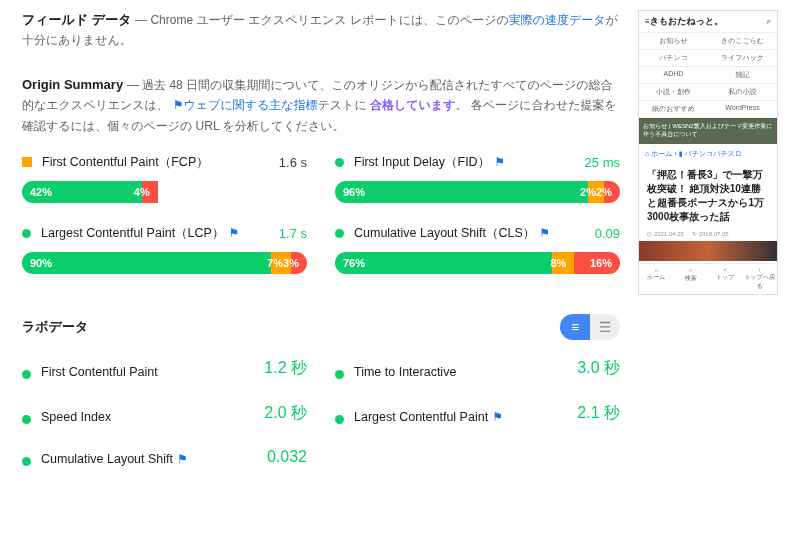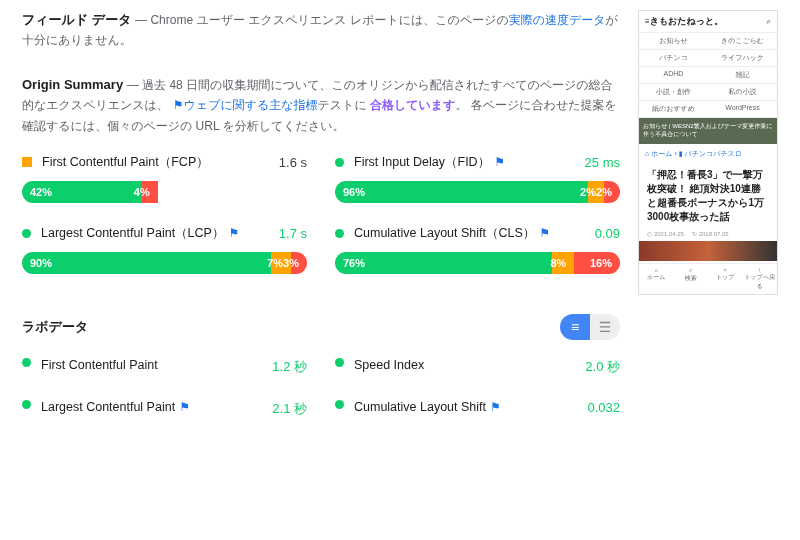--- a/index.html
+++ b/index.html
@@ -30,23 +30,23 @@
 .seg.g{background:#0cce6b}
 .seg.o{background:#ffa400;justify-content:flex-end}
 .seg.r{background:#ff4e42;justify-content:flex-end}
 .lab-head{display:flex;align-items:center;margin:36px 0 18px}
 .lab-title{font-weight:700;font-size:13px;flex:1}
 .toggle{display:flex}
 .tog-btn{width:30px;height:26px;display:flex;align-items:center;justify-content:center;font-size:14px}
 .tog-a{background:#4285f4;color:#fff;border-radius:14px 0 0 14px}
 .tog-b{background:#eee;color:#888;border-radius:0 14px 14px 0}
 .lab-grid{display:grid;grid-template-columns:1fr 1fr;gap:24px 28px}
-.lab-row{display:flex;align-items:flex-start}
+.lab-row{display:flex;align-items:flex-end}
 .lab-name{flex:1;font-size:12.5px}
-.lab-val{font-size:13px}
+.lab-val{font-size:16px}
 .preview{border:1px solid #ddd;font-size:8px}
 .pv-top{display:flex;align-items:center;padding:4px 6px;border-bottom:1px solid #eee}
 .pv-top .t{flex:1;text-align:left;font-weight:700;font-size:9px}
 .pv-nav{display:grid;grid-template-columns:1fr 1fr;text-align:center}
 .pv-nav span{padding:3px 0;border-bottom:1px solid #eee;color:#666;font-size:7px}
 .pv-bn{background:#5a6a52;color:#fff;padding:5px 4px;font-size:6px;line-height:1.3}
 .pv-bc{padding:5px 6px;color:#1a73e8;font-size:7px}
 .pv-art{padding:4px 8px;font-size:10px;font-weight:700;line-height:1.4}
 .pv-dt{padding:2px 8px;color:#999;font-size:6px;display:flex;gap:8px}
 .pv-img{height:20px;background:linear-gradient(90deg,#8a3a2a,#c4623a,#333);margin:2px 0}
@@ -129,20 +129,25 @@
     <div class="tog-btn tog-a">≡</div>
     <div class="tog-btn tog-b">☰</div>
   </div>
 </div>
 
 <div class="lab-grid" id="lab-grid">
         <div class="lab-row">
           <span class="dot green"></span>
           <span class="lab-name">First Contentful Paint</span>
           <span class="lab-val v-green">1.2 秒</span>
+        </div>
+        <div class="lab-row">
+          <span class="dot green"></span>
+          <span class="lab-name">Time to Interactive</span>
+          <span class="lab-val v-green">3.0 秒</span>
         </div>
         <div class="lab-row">
           <span class="dot green"></span>
           <span class="lab-name">Speed Index</span>
           <span class="lab-val v-green">2.0 秒</span>
         </div>
         <div class="lab-row">
           <span class="dot green"></span>
           <span class="lab-name">Largest Contentful Paint<span class="flag">⚑</span></span>
           <span class="lab-val v-green">2.1 秒</span>

